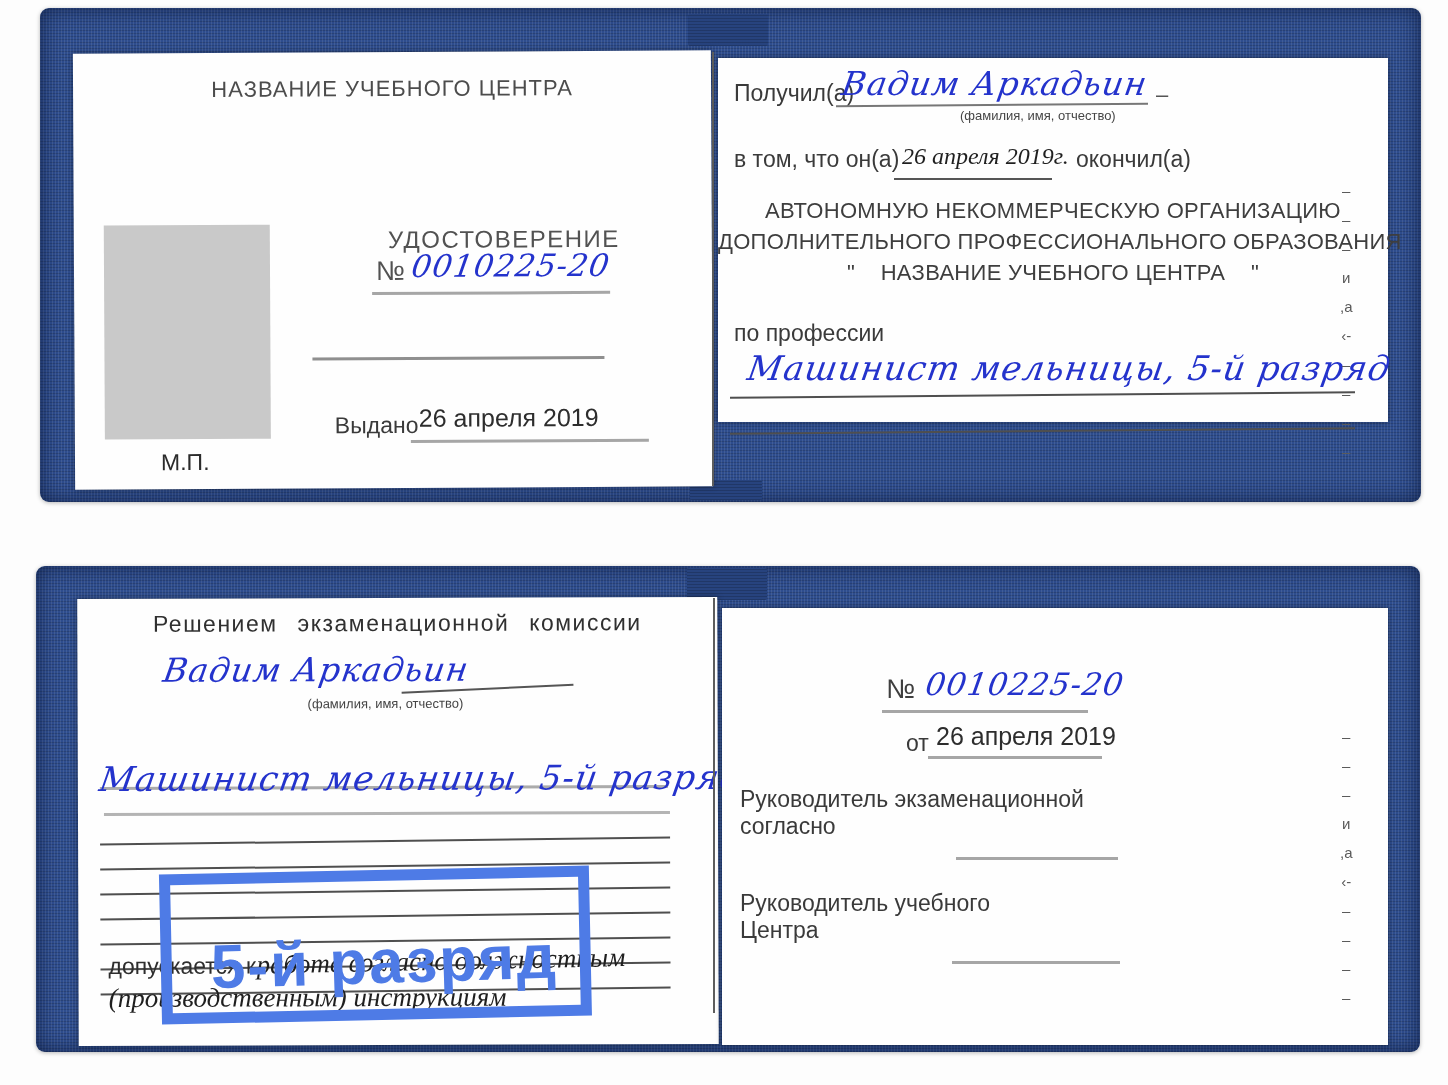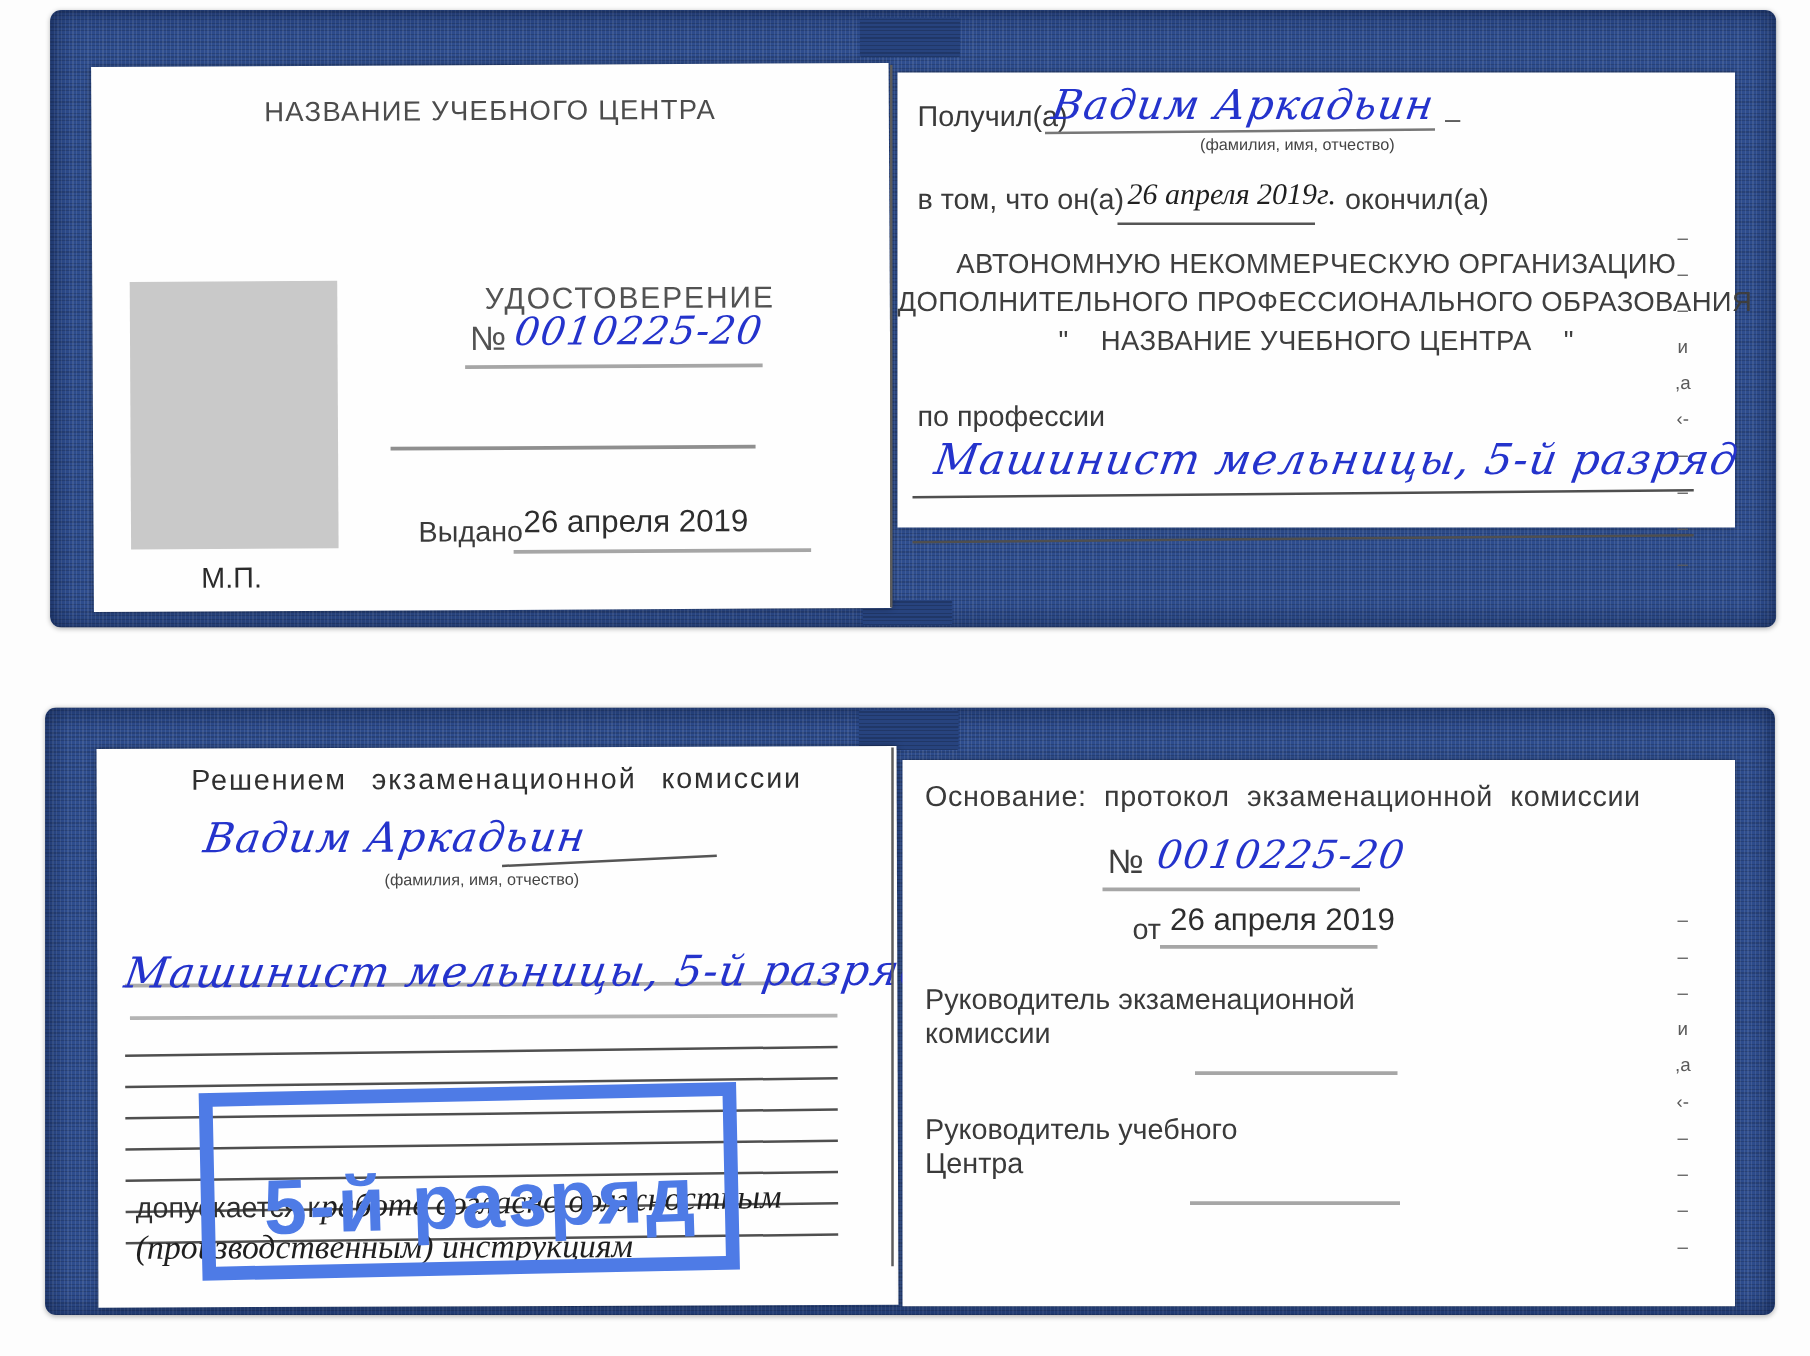--- a/index.html
+++ b/index.html
@@ -128,30 +128,29 @@
       <div class="it" style="left:30px; top:384px; font-size:27px;">(производственным) инструкциям</div>
 
       <div class="stamp" style="left:82px; top:272px; width:430px; height:150px; z-index:3;">
         <div class="stamp-text">5-й разряд</div>
       </div>
     </div>
 
     <div class="spine" style="left:677px; top:32px; height:415px;"></div>
 
     <div class="page" style="left:686px; top:42px; width:666px; height:437px;">
-      <div class="lbl" style="left:18px; top:16px; font-size:23px; letter-spacing:0.5px; white-space:pre;">Основание:  протокол  экзаменационной  комиссии</div>
       <div class="lbl" style="left:164px; top:66px; font-size:27px; color:#3f3f3f;">№</div>
       <span class="hw" style="left:204px; top:58px; font-size:31px;">0010225-20</span>
       <div class="sig" style="left:160px; top:102px; width:206px;"></div>
       <div class="lbl" style="left:184px; top:122px; font-size:23px;">от</div>
       <div class="lbl" style="left:214px; top:114px; font-size:25px; color:#2d2d2d;">26 апреля 2019</div>
       <div class="sig" style="left:206px; top:148px; width:174px;"></div>
 
       <div class="lbl" style="left:18px; top:178px; font-size:23px;">Руководитель экзаменационной</div>
-      <div class="lbl" style="left:18px; top:205px; font-size:23px;">комиссии</div>
+      <div class="lbl" style="left:18px; top:205px; font-size:23px;">согласно</div>
       <div class="sig" style="left:234px; top:249px; width:162px;"></div>
 
       <div class="lbl" style="left:18px; top:282px; font-size:23px;">Руководитель учебного</div>
       <div class="lbl" style="left:18px; top:309px; font-size:23px;">Центра</div>
       <div class="sig" style="left:230px; top:353px; width:168px;"></div>
     </div>
 
     <div class="edge-col" style="left:1304px; top:156px;">
       <span>–</span>
       <span>–</span>

